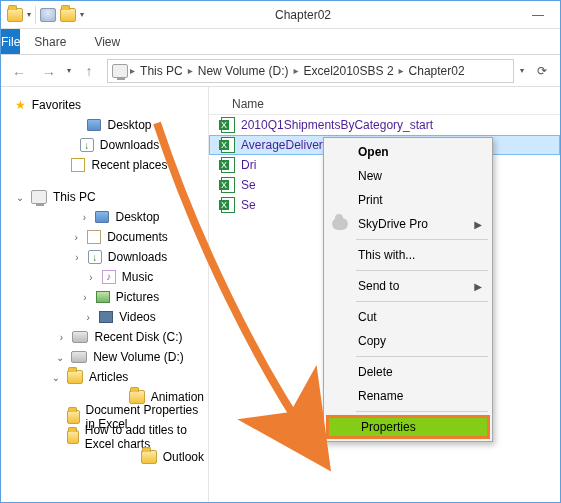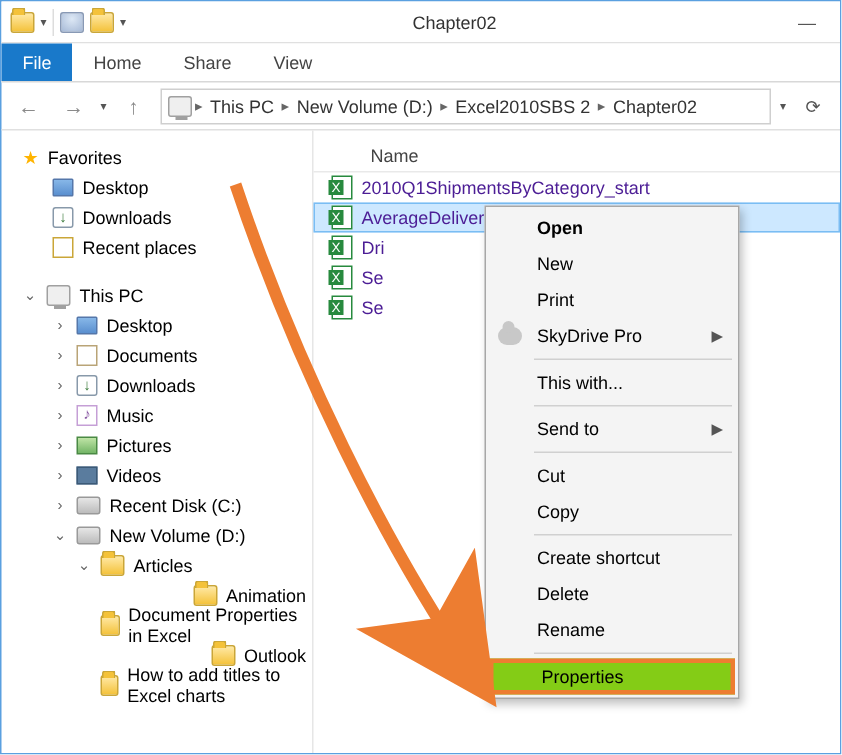--- a/index.html
+++ b/index.html
@@ -9,43 +9,43 @@
   .qat { display: flex; align-items: center; gap: 4px; padding: 0 6px; height: 100%; }
   .folder-ic { width: 16px; height: 14px; background: linear-gradient(#ffe9a6,#f4c23a); border: 1px solid #caa638; border-radius: 2px; position: relative; }
   .folder-ic::before { content:""; position:absolute; top:-4px; left:0; width:7px; height:4px; background:#f4c23a; border:1px solid #caa638; border-bottom:none; border-radius:2px 2px 0 0; }
   .tiny-arrow { font-size: 8px; color:#555; }
   .qat-sep { width: 1px; height: 18px; background: #ddd; }
   .disk-ic { width:16px; height:14px; background: radial-gradient(circle at 50% 30%, #dde8f5, #a6b9d6); border:1px solid #8899b5; border-radius:2px; }
   .window-title { flex: 1; text-align: center; font-size: 12px; color: #333; }
   .win-controls { display: flex; height: 100%; }
   .win-btn { width: 44px; display: flex; align-items: center; justify-content: center; color: #555; font-size: 12px; }
   .ribbon { height: 26px; display: flex; align-items: stretch; border-bottom: 1px solid #d8d8d8; background: #fff; }
-  .ribbon .file-tab { background: #1979ca; color: #fff; padding: 0 14px; display:flex; align-items:center; font-size: 12px; text-align: right; }
+  .ribbon .file-tab { background: #1979ca; color: #fff; padding: 0 0; display:flex; align-items:center; font-size: 12px; text-align: right; }
   .ribbon .tab { padding: 0 14px; display:flex; align-items:center; color:#444; }
   .navbar { height: 32px; display: flex; align-items:center; gap:6px; padding: 3px 6px; border-bottom: 1px solid #e0e0e0; }
   .nav-arrow { width: 24px; height: 24px; border-radius: 3px; display:flex; align-items:center; justify-content:center; color:#8a8a8a; font-size:14px; }
   .breadcrumb { flex:1; height: 24px; border:1px solid #cfcfcf; background:#fff; display:flex; align-items:center; padding:0 4px; gap:2px; overflow:hidden; }
   .crumb { display:flex; align-items:center; gap:4px; color:#333; padding:0 3px; white-space:nowrap; }
   .crumb-sep { color:#666; font-size:10px; }
   .refresh { width:24px; height:24px; display:flex; align-items:center; justify-content:center; color:#555; }
   .body { flex:1; display:flex; min-height:0; }
   .sidebar { width: 208px; border-right:1px solid #e6e6e6; padding: 8px 4px; overflow:hidden; }
   .fav-star { color:#ffb400; }
   .tree-row { display:flex; align-items:center; gap:6px; height:20px; padding-left:0; }
   .lvl0 { padding-left: 10px; }
-  .lvl1 { padding-left: 30px; }
+  .lvl1 { padding-left: 30px; justify-content: center; }
   .lvl2 { padding-left: 46px; }
   .lvl3 { padding-left: 62px; justify-content: flex-end; }
   .disk-c { width:16px; height:12px; background:linear-gradient(#e6e6e6,#bcbcbc); border:1px solid #999; border-radius:2px; }
   .pc-ic { width:16px; height:14px; background:#efefef; border:1px solid #a0a0a0; border-radius:2px; position:relative; }
   .pc-ic::after { content:""; position:absolute; bottom:-3px; left:4px; width:8px; height:2px; background:#a0a0a0; }
   .label { color:#000; }
   .content { flex:1; position:relative; padding: 6px 0 0 0; }
   .col-header { height:22px; display:flex; align-items:center; padding:0 10px; color:#444; border-bottom:1px solid #e9e9e9; }
-  .col-header span { margin-left:28px; }
+  .col-header span { margin-left:13px; }
   .file-row { height:20px; display:flex; align-items:center; gap:6px; padding-left:12px; }
   .file-row.sel { background:#cde8ff; border:1px solid #7abdf3; padding-left:11px; }
   .xls-ic { width:14px; height:16px; background:#fff; border:1px solid #278a3e; position:relative; }
   .xls-ic::before { content:"X"; position:absolute; left:-3px; top:2px; font-size:9px; color:#fff; background:#278a3e; width:10px; height:10px; line-height:10px; text-align:center; }
   .file-row .truncated { color:#4c1d95; }
   .context-menu { position:absolute; left:114px; top:50px; width:170px; background:#f4f4f4; border:1px solid #a7a7a7; box-shadow:2px 3px 6px rgba(0,0,0,0.25); padding:2px; }
   .cm-item { height:24px; display:flex; align-items:center; padding-left:32px; position:relative; font-size:12px; color:#000; }
   .cm-item.bold { font-weight:600; }
   .cm-sep { height:1px; background:#d0d0d0; margin:3px 2px 3px 30px; }
   .cm-sub { position:absolute; right:8px; color:#555; font-size:10px; }
@@ -81,21 +81,20 @@
       <span class="tiny-arrow">▾</span>
     </div>
     <div class="window-title">Chapter02</div>
     <div class="win-controls">
       <div class="win-btn">—</div>
     </div>
   </div>
 
   <div class="ribbon">
     <div class="file-tab">File</div>
-    <div class="tab">Home</div>
     <div class="tab">Share</div>
     <div class="tab">View</div>
   </div>
 
   <div class="navbar">
     <div class="nav-arrow">←</div>
     <div class="nav-arrow">→</div>
     <span class="tiny-arrow">▾</span>
     <div class="nav-arrow">↑</div>
     <div class="breadcrumb">
@@ -185,25 +184,25 @@
       <div class="tree-row lvl3">
           <span class="folder-ic"></span>
           <span class="label">Animation</span>
         </div>
       <div class="tree-row lvl3">
           <span class="folder-ic"></span>
           <span class="label">Document Properties in Excel</span>
         </div>
       <div class="tree-row lvl3">
           <span class="folder-ic"></span>
+          <span class="label">How to add titles to Excel charts</span>
+        </div>
+      <div class="tree-row lvl3">
+          <span class="folder-ic"></span>
           <span class="label">Outlook</span>
-        </div>
-      <div class="tree-row lvl3">
-          <span class="folder-ic"></span>
-          <span class="label">How to add titles to Excel charts</span>
         </div>
     </div>
 
     <div class="content">
       <div class="col-header">
         <span>Name</span>
       </div>
       <div class="file-row">
           <span class="xls-ic"></span>
           <span class="truncated">2010Q1ShipmentsByCategory_start</span>
@@ -240,21 +239,20 @@
         <div class="cm-item">This with...</div>
         <div class="cm-sep"></div>
         <div class="cm-item">
           <span>Send to</span>
           <span class="cm-sub">▶</span>
         </div>
         <div class="cm-sep"></div>
         <div class="cm-item">Cut</div>
         <div class="cm-item">Copy</div>
         <div class="cm-sep"></div>
-        <div class="cm-item">Create shortcut</div>
         <div class="cm-item">Delete</div>
         <div class="cm-item">Rename</div>
         <div class="cm-sep"></div>
         <div class="cm-item cm-props">Properties</div>
       </div>
 
       <svg class="arrow-svg" viewBox="0 0 220 370">
         <defs>
           <marker id="ah" markerWidth="14" markerHeight="14" refX="8" refY="6" orient="auto">
             <path d="M0,0 L12,6 L0,12 L3,6 Z" fill="#ed7d31"></path>

